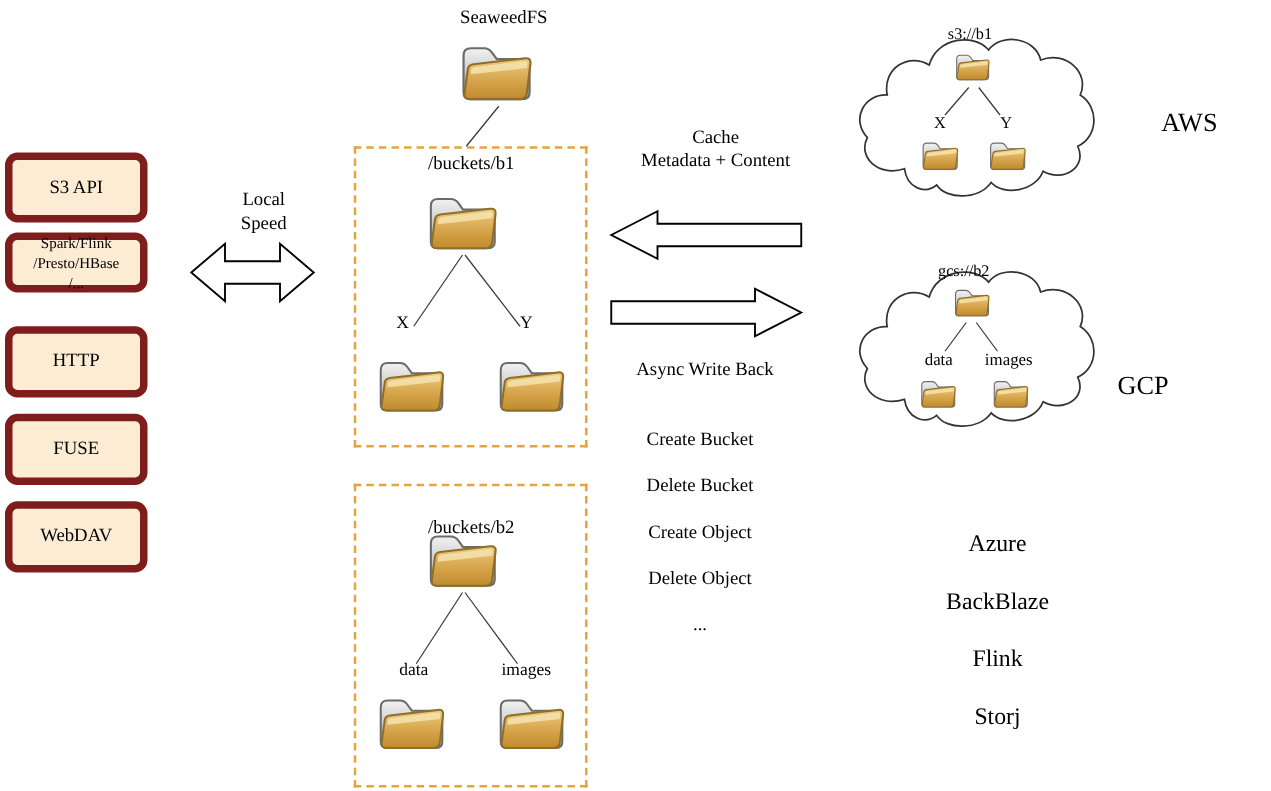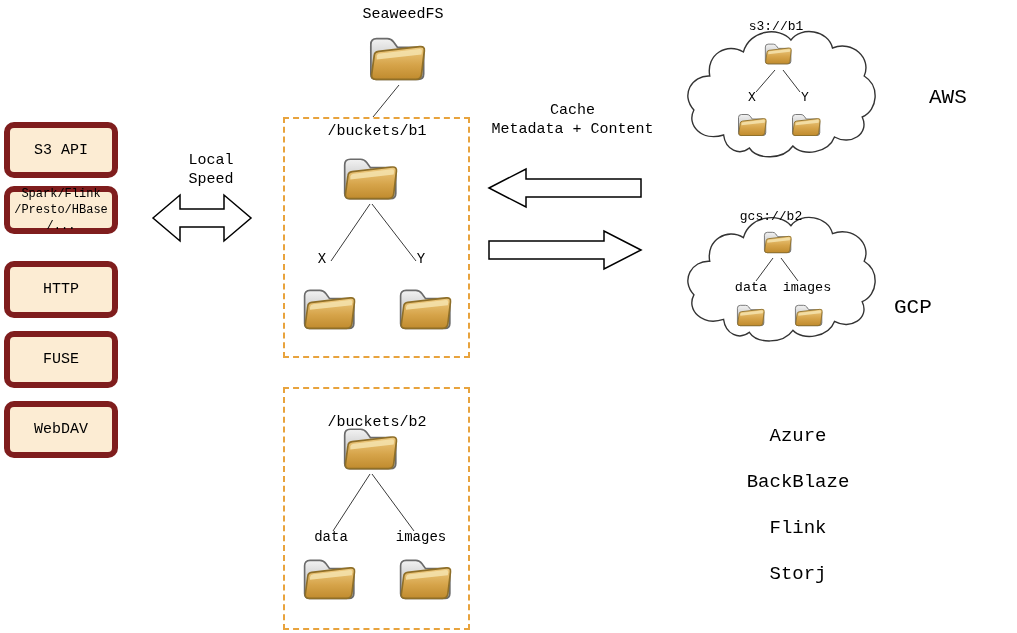--- a/index.html
+++ b/index.html
@@ -1,18 +1,18 @@
 <!DOCTYPE html>
 <html><head>
 <meta charset="utf-8">
 <style>
   html,body { margin:0; padding:0; background:#ffffff; }
   .canvas {
     position:relative; width:1017px; height:633px; background:#ffffff;
-    font-family:Liberation Mono, monospace; color:#000; overflow:hidden;
+    font-family:Liberation Serif, serif; color:#000; overflow:hidden;
   }
   .txt { position:absolute; text-align:center; white-space:pre-line; }
   .api-box {
     position:absolute; left:4px; width:114px; box-sizing:border-box;
     border:6px solid #7f1d1d; border-radius:10px; background:#fcecd3;
     display:flex; align-items:center; justify-content:center;
     text-align:center; font-size:15px; line-height:17px; white-space:pre-line;
   }
   .dashed-box {
     position:absolute; box-sizing:border-box;
@@ -97,21 +97,29 @@
 /...</div>
   <div class="api-box" style="top:261px;height:57px">HTTP</div>
   <div class="api-box" style="top:331px;height:57px">FUSE</div>
   <div class="api-box" style="top:401px;height:57px">WebDAV</div>
 
   <div class="txt" style="left:167px;top:151px;width:88px;font-size:15px;line-height:19px">Local
 Speed</div>
 
   <div class="txt" style="left:490px;top:101px;width:165px;font-size:15px;line-height:19px">Cache
 Metadata + Content</div>
+  <div class="txt" style="left:482px;top:288px;width:164px;font-size:15px">Async Write Back</div>
 
+  <div class="txt ops" style="left:478px;top:325px;width:164px">
+    <div>Create Bucket</div>
+    <div>Delete Bucket</div>
+    <div>Create Object</div>
+    <div>Delete Object</div>
+    <div>...</div>
+  </div>
 
   <div class="dashed-box" style="left:283px;top:117px;width:187px;height:241px"></div>
   <div class="dashed-box" style="left:283px;top:387px;width:187px;height:243px"></div>
 
   <div class="txt" style="left:297px;top:123px;width:160px;font-size:15px">/buckets/b1</div>
   <div class="txt" style="left:312px;top:251px;width:20px;font-size:14px">X</div>
   <div class="txt" style="left:411px;top:251px;width:20px;font-size:14px">Y</div>
 
   <div class="txt" style="left:297px;top:414px;width:160px;font-size:15px">/buckets/b2</div>
   <div class="txt" style="left:301px;top:529px;width:60px;font-size:14px">data</div>

